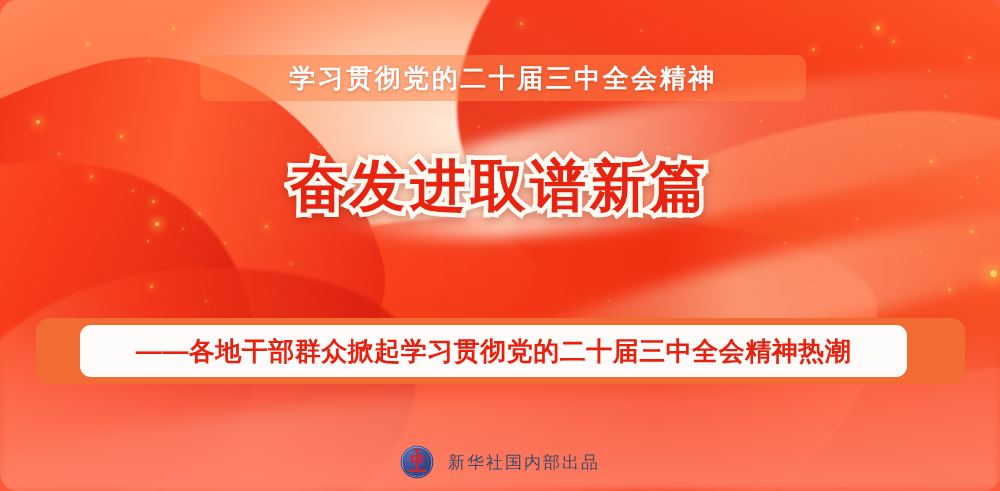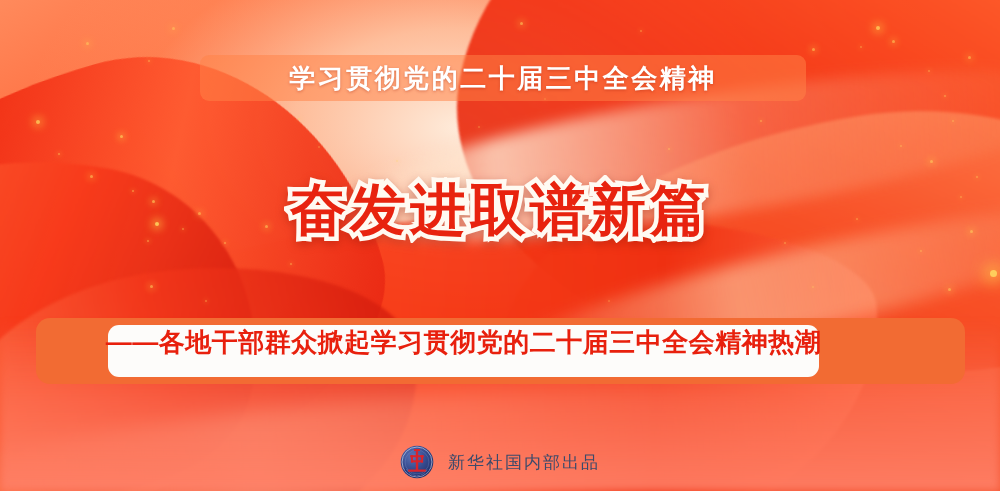--- a/index.html
+++ b/index.html
@@ -19,20 +19,21 @@
       radial-gradient(ellipse 560px 330px at 46% 26%, rgba(255,242,226,0.96) 0%, rgba(255,226,196,0.72) 30%, rgba(255,170,120,0.22) 58%, rgba(255,120,70,0.0) 78%),
       linear-gradient(152deg,
         #ff8a5c 0%,
         #ff7648 12%,
         #fb5a2a 28%,
         #f23d17 46%,
         #ef3a14 62%,
         #f5492a 76%,
         #fa6d54 88%,
         #fb8370 100%);
+    border-radius: 17px;
   }
 
   
   .silk { position:absolute; pointer-events:none; }
 
   .silk-left-1 {
     left:-240px; top:80px;
     width:620px; height:430px;
     background:linear-gradient(118deg,#d8190e 0%,#f02a12 30%,#ff5a30 60%,#e51d0c 100%);
     border-radius:64% 36% 58% 42% / 52% 62% 38% 48%;
@@ -137,21 +138,21 @@
   #top-banner-text {
     color:#ffffff;
     font-size:26px;
     font-weight:bold;
     letter-spacing:2.5px;
     text-shadow:0 1px 3px rgba(150,20,0,0.35);
     white-space:nowrap;
   }
 
   
-  #headline { position:absolute; left:0; top:158px; width:1000px; text-align:center;margin-top:24px; }
+  #headline { position:absolute; left:0; top:158px; width:1000px; text-align:center; }
   .hl-line {
     font-weight:bold;
     letter-spacing:4px;
     white-space:nowrap;
     line-height:1.0;
     color:#e8230f;
     -webkit-text-stroke:9px #fffaf2;
     paint-order:stroke fill;
     filter:drop-shadow(0 3px 5px rgba(140,15,0,0.35));
   }
@@ -162,24 +163,24 @@
   #subtitle-outer {
     position:absolute;
     left:36px; top:318px;
     width:929px; height:66px;
     background:#f26b33;
     border-radius:14px;
   }
   #subtitle-inner {
     position:absolute;
     left:80px; top:325px;
-    width:711px; height:52px;
+    width:827px; height:52px;
     background:#fdfcfa;
     border-radius:11px;
-    display:flex; align-items:flex-start; justify-content:center;margin-left:28px;
+    display:flex; align-items:center; justify-content:center;
   }
   #subtitle-text {
     color:#e8200d;
     font-size:26px;
     font-weight:bold;
     letter-spacing:0.5px;
     white-space:nowrap;
   }
 
   

